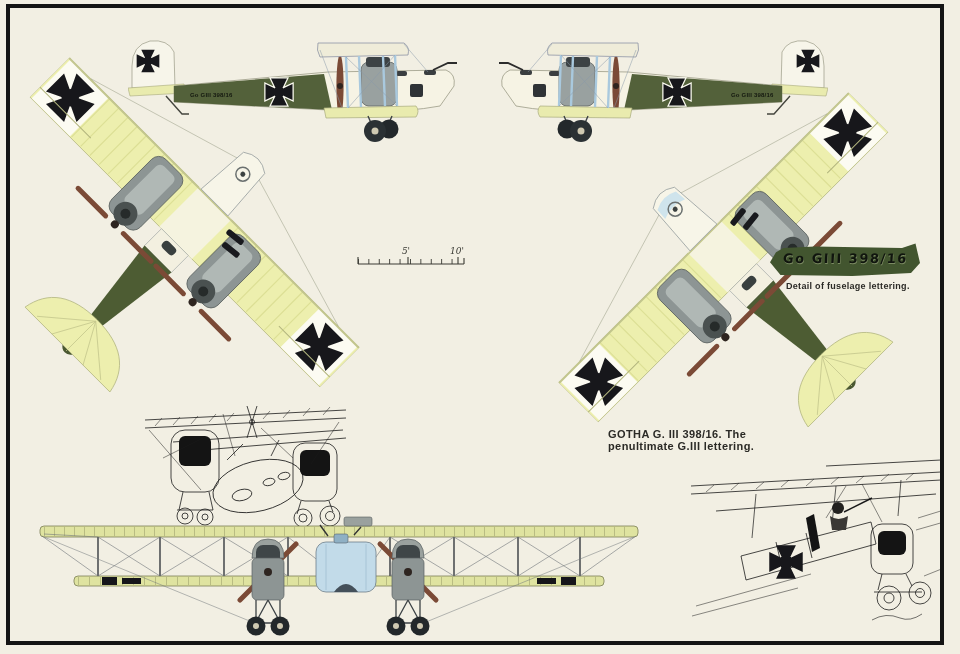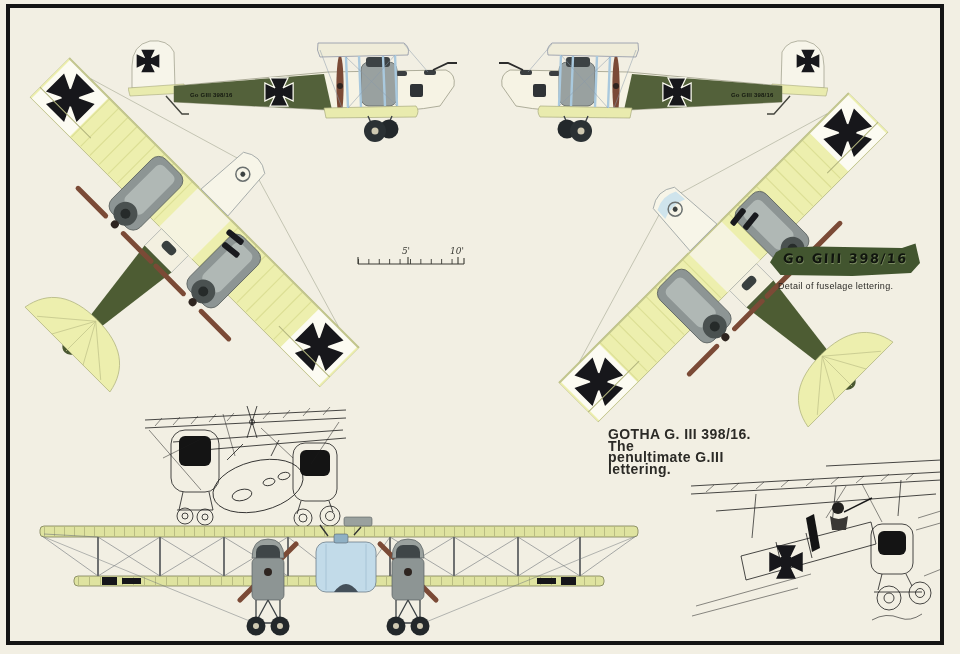--- a/index.html
+++ b/index.html
@@ -12,23 +12,23 @@
     position:absolute; left:6px; top:4px; width:938px; height:641px;
     border:4.5px solid #141414; box-sizing:border-box; pointer-events:none; z-index:7;
   }
   .view{ position:absolute; }
   .rot45{ transform:rotate(45deg); }
   .rotm45{ transform:rotate(-45deg); }
   .mirror{ transform:scaleX(-1); }
   .plancase{ width:510px; height:510px; display:flex; align-items:center; justify-content:center; z-index:1;}
   .caption{
     position:absolute; z-index:6; color:#2b2a26; font-weight:bold;
-    font-size:14px; line-height:11.5px; letter-spacing:0.4px;
-  }
-  .caption.small{ font-size:9px; font-weight:normal; letter-spacing:0.3px; }
+    font-size:11px; line-height:11.5px; letter-spacing:0.4px;
+  }
+  .caption.small{ font-size:9px; font-weight:bold; letter-spacing:0.3px;margin-left:8px; }
   #banner{
     position:absolute; left:770px; top:240px; width:150px; height:36px; z-index:6;
     background:linear-gradient(100deg,#5c6f44 0%, #46583３ 35%, #374829 70%, #2c3b22 100%);
     background-color:#42552f;
     clip-path:polygon(4% 34%, 0% 62%, 7% 97%, 55% 100%, 94% 92%, 100% 64%, 97% 10%, 88% 22%, 30% 18%, 9% 22%);
     display:flex; align-items:center; justify-content:center;
   }
   #banner .btext{
     color:#10150e; font-size:13px; font-weight:bold; letter-spacing:1.5px;
     font-family:"DejaVu Sans", sans-serif;

